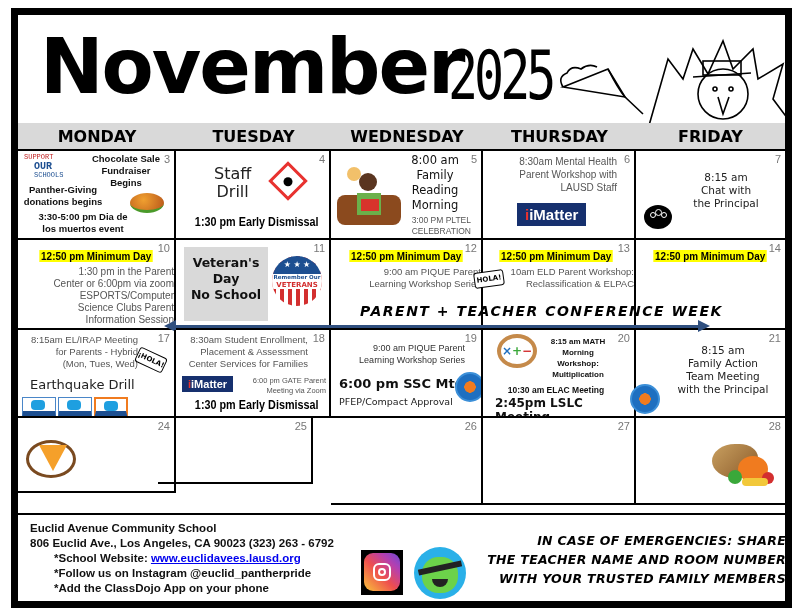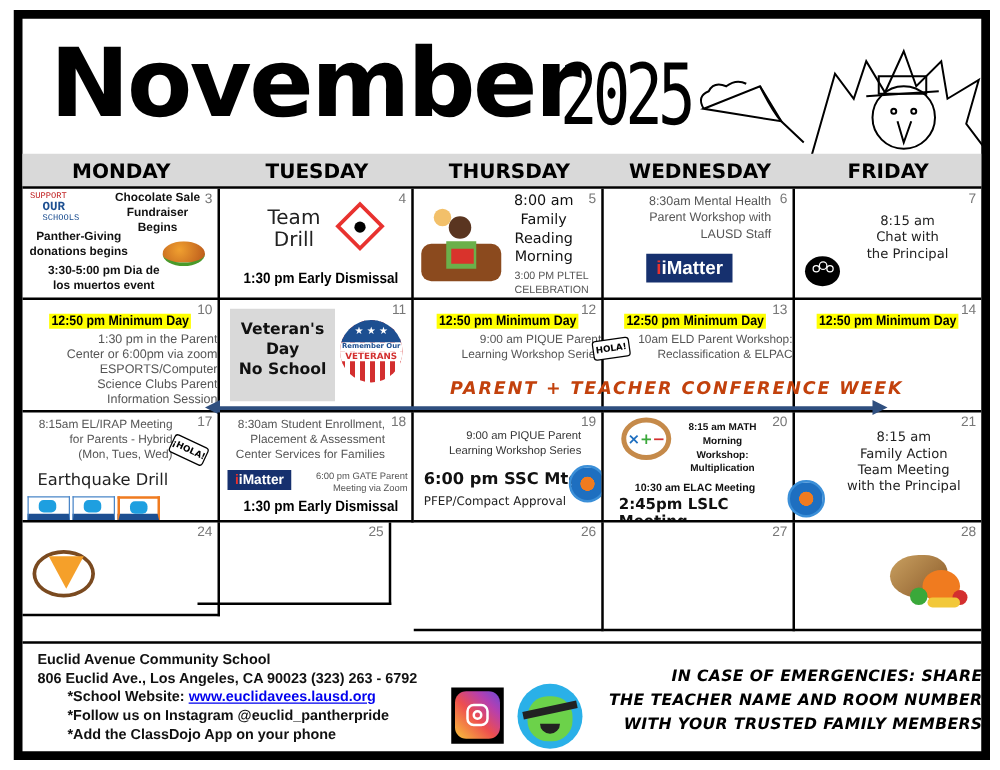--- a/index.html
+++ b/index.html
@@ -16,21 +16,21 @@
   .num{position:absolute;right:4px;top:2px;font-size:11px;color:#777;font-family:"Liberation Sans",sans-serif}
   .hl{background:#ffff00;font-family:"Liberation Sans",sans-serif;font-weight:bold;font-size:11px;padding:0 2px;display:inline-block;transform:scaleX(.9)}
   .gray{color:#555;font-family:"Liberation Sans",sans-serif;font-size:10px;line-height:12px;text-align:right}
   .dark{color:#111;font-size:9.5px;line-height:12px;text-align:center;font-weight:bold;font-family:"Liberation Sans",sans-serif}
   .center{text-align:center}
   .footer{position:absolute;left:0;top:498px;width:767px;height:88px;border-top:2px solid #000}
   .ft{position:absolute;left:12px;top:6px;font-family:"Liberation Sans",sans-serif;font-weight:bold;font-size:11.5px;line-height:15px;color:#111}
   .ft .ind{padding-left:24px}
   .ft a{color:#0000ee;text-decoration:underline}
   .emerg{position:absolute;left:468px;top:16px;width:300px;font-family:"DejaVu Sans",sans-serif;font-style:italic;font-weight:bold;font-size:12.5px;line-height:19px;text-align:right;color:#000;letter-spacing:.3px}
-  .pt{position:absolute;font-family:"DejaVu Sans",sans-serif;font-weight:bold;font-style:italic;font-size:14px;letter-spacing:1.5px;color:#c2410c}
+  .pt{position:absolute;font-family:"DejaVu Sans",sans-serif;font-weight:bold;font-style:italic;font-size:14px;letter-spacing:1.5px;color:#000000}
   .arrowline{position:absolute;height:3px;background:#2f4f7f}
   .thanks{position:absolute;left:80px;top:422px;font-family:"DejaVu Sans",sans-serif;font-size:34px;color:#fff;-webkit-text-stroke:1.3px #5a7499;letter-spacing:1px}
   .badge-imatter{background:#16306e;color:#fff;font-weight:bold;font-family:"Liberation Sans",sans-serif;display:inline-block;padding:2px 6px}
   .badge-imatter span{color:#e8322f}
   .lausd{position:absolute;border-radius:50%;background:radial-gradient(circle,#f07b1f 30%,#1e6fc0 32%);border:2px solid #3b8fd8}
 </style>
 </head>
 <body>
 
 <div class="frame">
@@ -50,22 +50,22 @@
         <path d="M165 68 L170 85 L176 68"></path>
         <circle cx="162" cy="60" r="2"></circle>
           <circle cx="178" cy="60" r="2"></circle>
       </g>
     </svg>
   </div>
 
   <div class="dayrow">
     <div style="width:158px">MONDAY</div>
     <div style="width:155px">TUESDAY</div>
+    <div style="width:152px">WEDNESDAY</div>
     <div style="width:153px">THURSDAY</div>
-    <div style="width:152px">WEDNESDAY</div>
     <div style="width:149px">FRIDAY</div>
   </div>
 
   <div class="grid" style="border-top:2px solid #000">
 
     <div class="cell" style="left:0;top:0;width:158px;height:89px">
       <div class="num">3</div>
       <div style="position:absolute;left:6px;top:2px;width:50px;font-family:Liberation Mono, monospace;line-height:9px">
         <div style="font-size:7px;color:#c02020">SUPPORT</div>
         <div style="font-size:10px;font-weight:bold;color:#1d4f91;padding-left:10px">OUR</div>
@@ -83,21 +83,21 @@
       <div style="position:absolute;left:112px;top:42px;width:34px;height:20px;border-radius:50%;background:radial-gradient(circle at 40% 40%,#f0a030,#b8561a);border-bottom:3px solid #4a9a2a"></div>
       <div class="dark" style="position:absolute;left:10px;top:60px;width:110px">
         <div>3:30-5:00 pm Dia de</div>
         <div>los muertos event</div>
       </div>
     </div>
 
     <div class="cell" style="left:158px;top:0;width:155px;height:89px">
       <div class="num">4</div>
       <div style="position:absolute;left:38px;top:14px;font-size:16px;line-height:18px;text-align:center;color:#222">
-        <div>Team</div>
+        <div>Staff</div>
         <div>Drill</div>
       </div>
       <div style="position:absolute;left:98px;top:16px;width:28px;height:28px;border:3px solid #e8322f;transform:rotate(45deg);background:#fff">
         <div style="position:absolute;left:7px;top:7px;width:9px;height:9px;border-radius:50%;background:#000;transform:rotate(-45deg)"></div>
       </div>
       <div class="hl" style="position:absolute;left:10px;top:64px;background:none;font-size:12px">1:30 pm Early Dismissal</div>
     </div>
 
     <div class="cell" style="left:313px;top:0;width:152px;height:89px">
       <div class="num">5</div>

